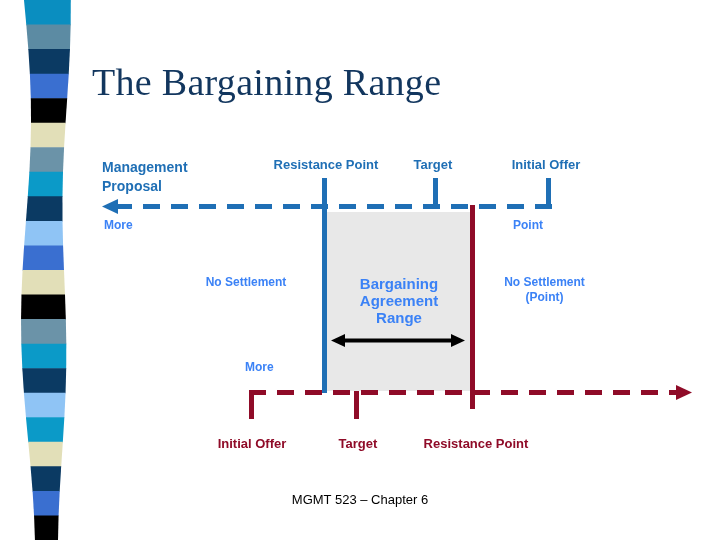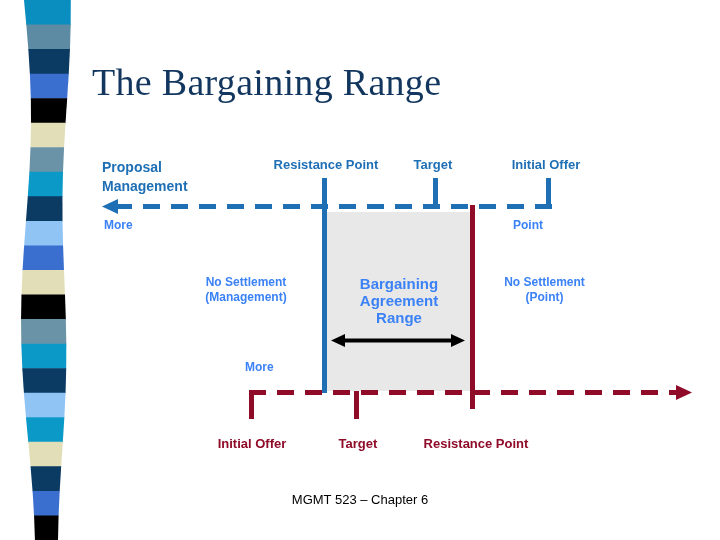--- a/index.html
+++ b/index.html
@@ -181,34 +181,33 @@
 
     <line x1="249" y1="392.5" x2="676" y2="392.5" stroke="#8f0b28" stroke-width="5" stroke-dasharray="17 11"></line>
     <polygon points="692,392.5 676,385 676,400" fill="#8f0b28"></polygon>
 
     <line x1="340" y1="340.5" x2="456" y2="340.5" stroke="#000000" stroke-width="4"></line>
     <polygon points="331,340.5 345,334 345,347" fill="#000000"></polygon>
     <polygon points="465,340.5 451,334 451,347" fill="#000000"></polygon>
   </svg>
 
   <div class="lbl blue-lbl" style="left:102px; top:158px; font-size:14px; line-height:19px;">
+    <div>Management</div>
     <div>Proposal</div>
-    <div>Management</div>
   </div>
 
   <div class="lbl blue-lbl center" style="left:258px; top:156px; width:136px;">Resistance Point</div>
   <div class="lbl blue-lbl center" style="left:393px; top:156px; width:80px;">Target</div>
   <div class="lbl blue-lbl center" style="left:490px; top:156px; width:112px;">Initial Offer</div>
 
   <div class="lbl black-lbl" style="left:104px; top:218px;">More</div>
   <div class="lbl black-lbl" style="left:513px; top:218px;">Point</div>
 
   <div class="lbl black-lbl center" style="left:180px; top:275px; width:132px;">
     <div>No Settlement</div>
-    <div>(Management)</div>
   </div>
 
   <div class="lbl black-lbl center" style="left:333px; top:275px; width:132px; font-size:15px; line-height:17px;">
     <div>Bargaining</div>
     <div>Agreement</div>
     <div>Range</div>
   </div>
 
   <div class="lbl black-lbl center" style="left:487px; top:275px; width:115px;">
     <div>No Settlement</div>

